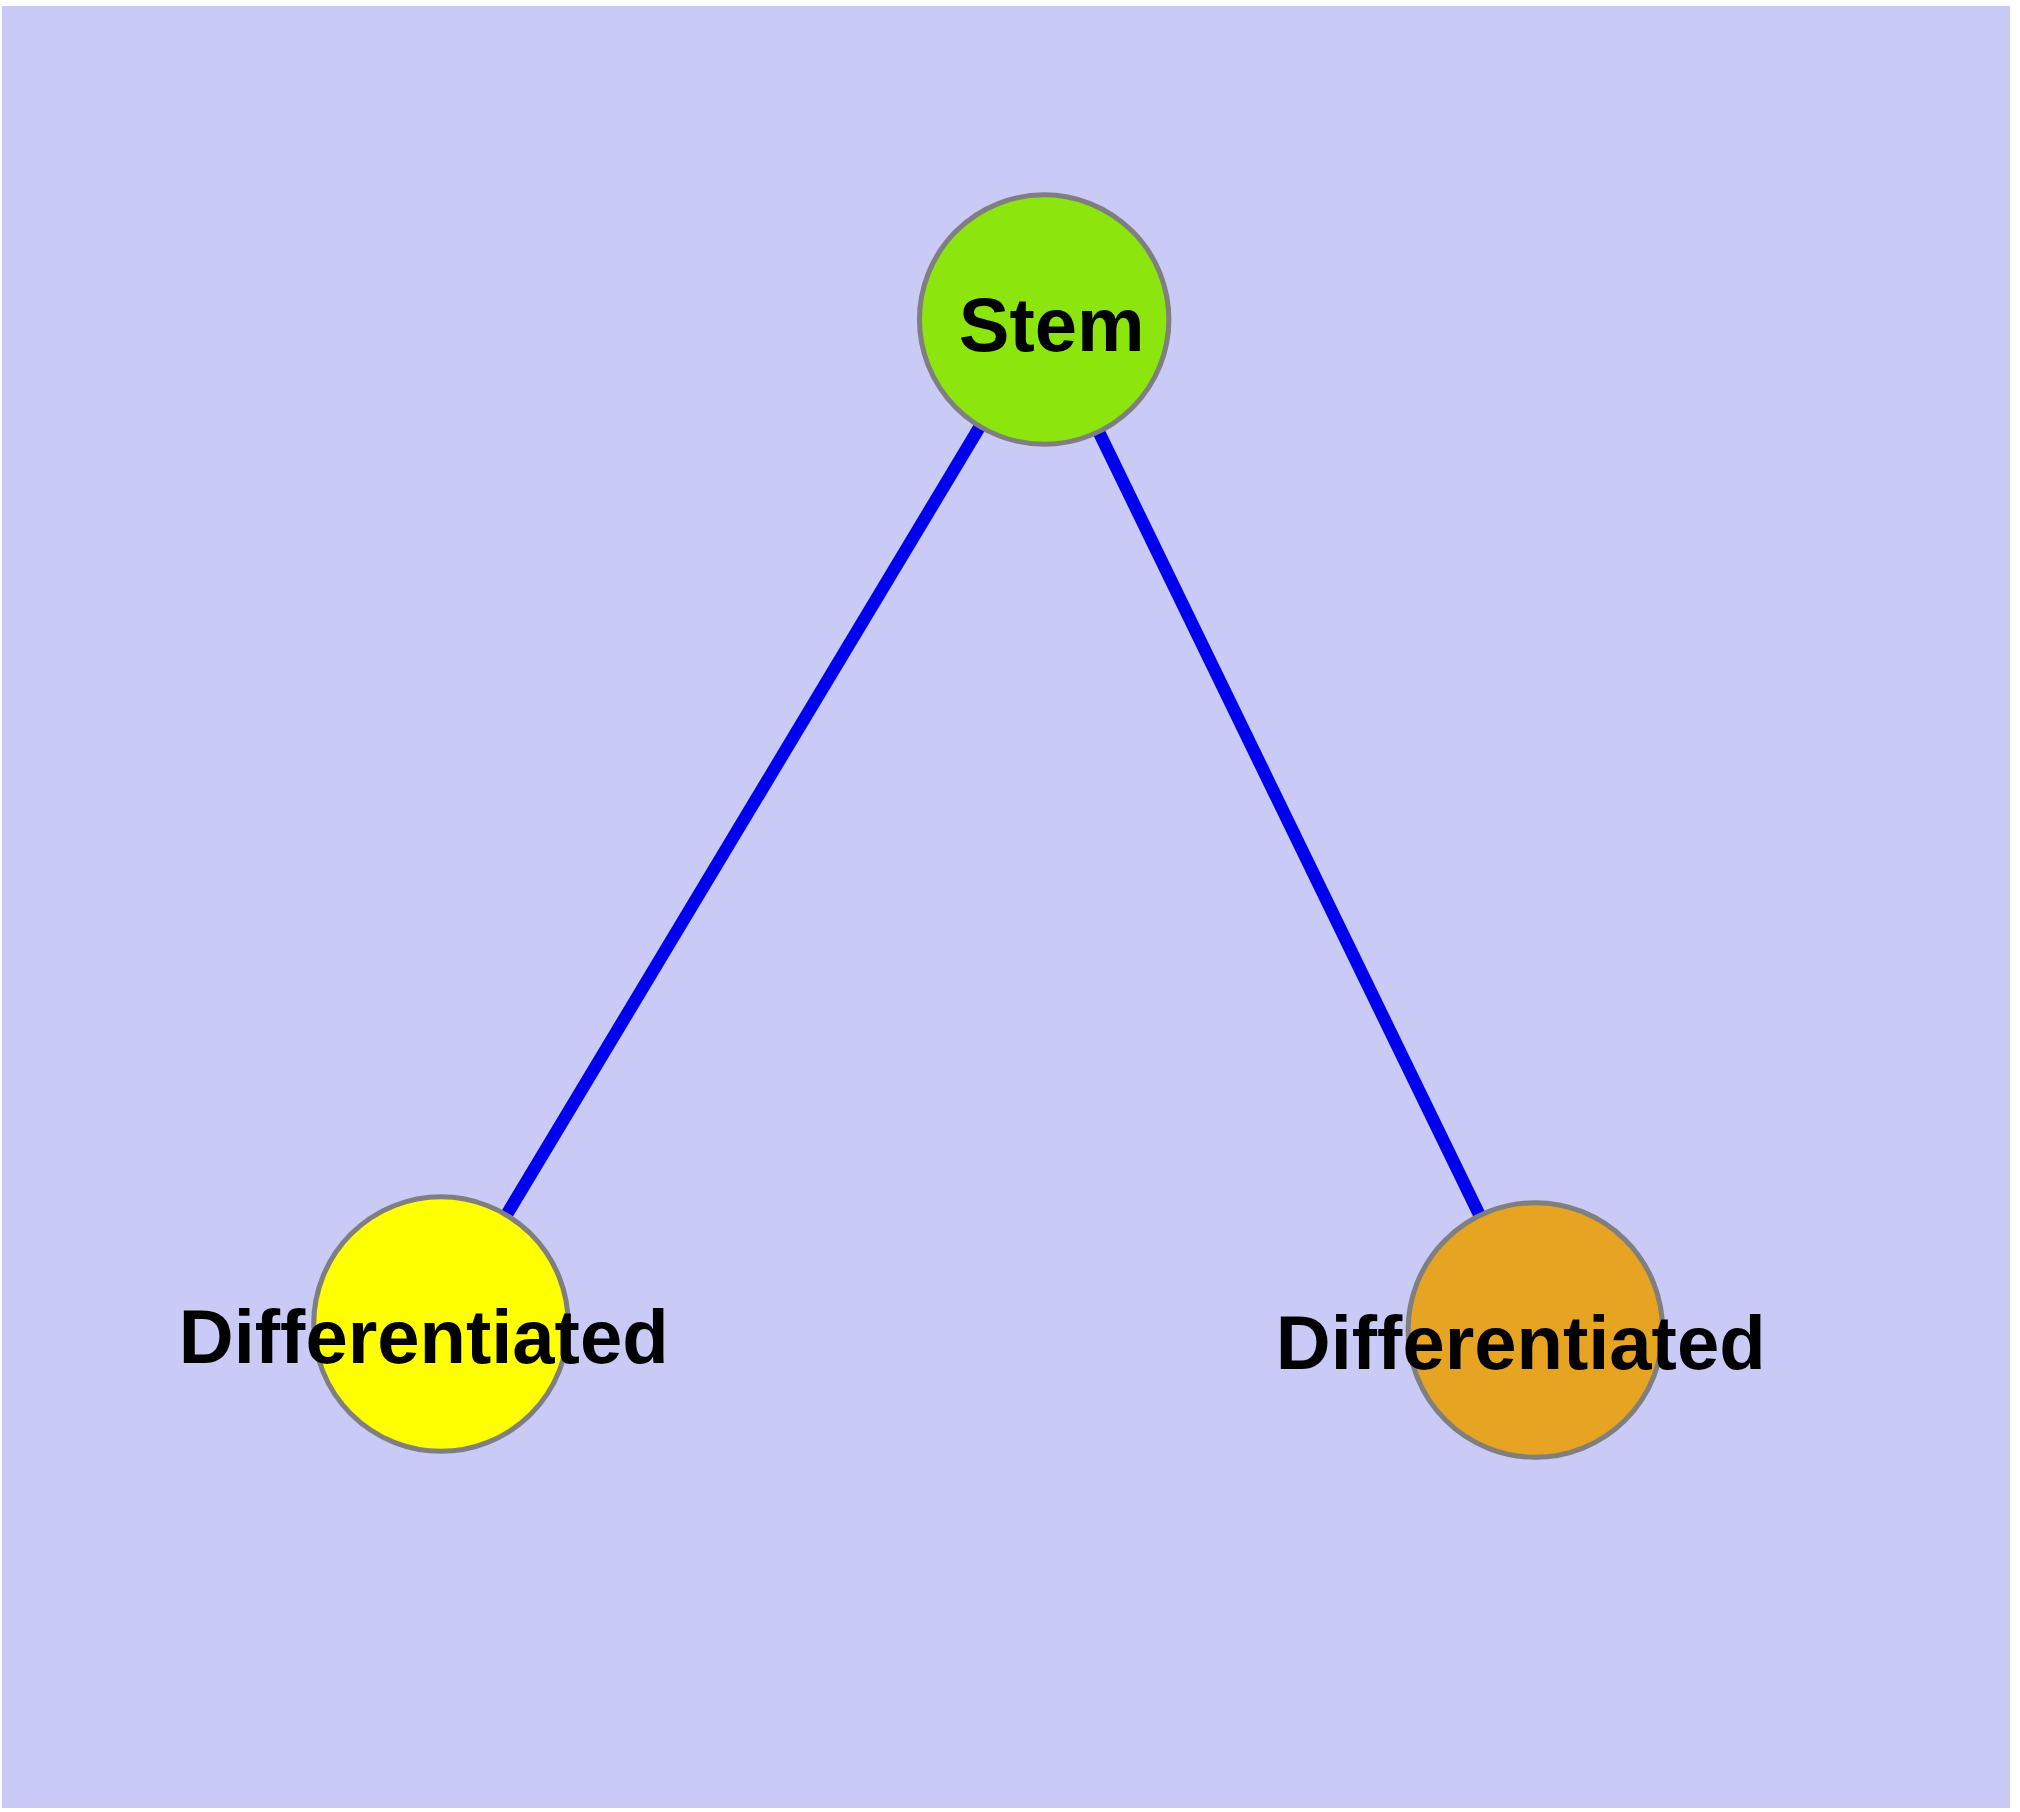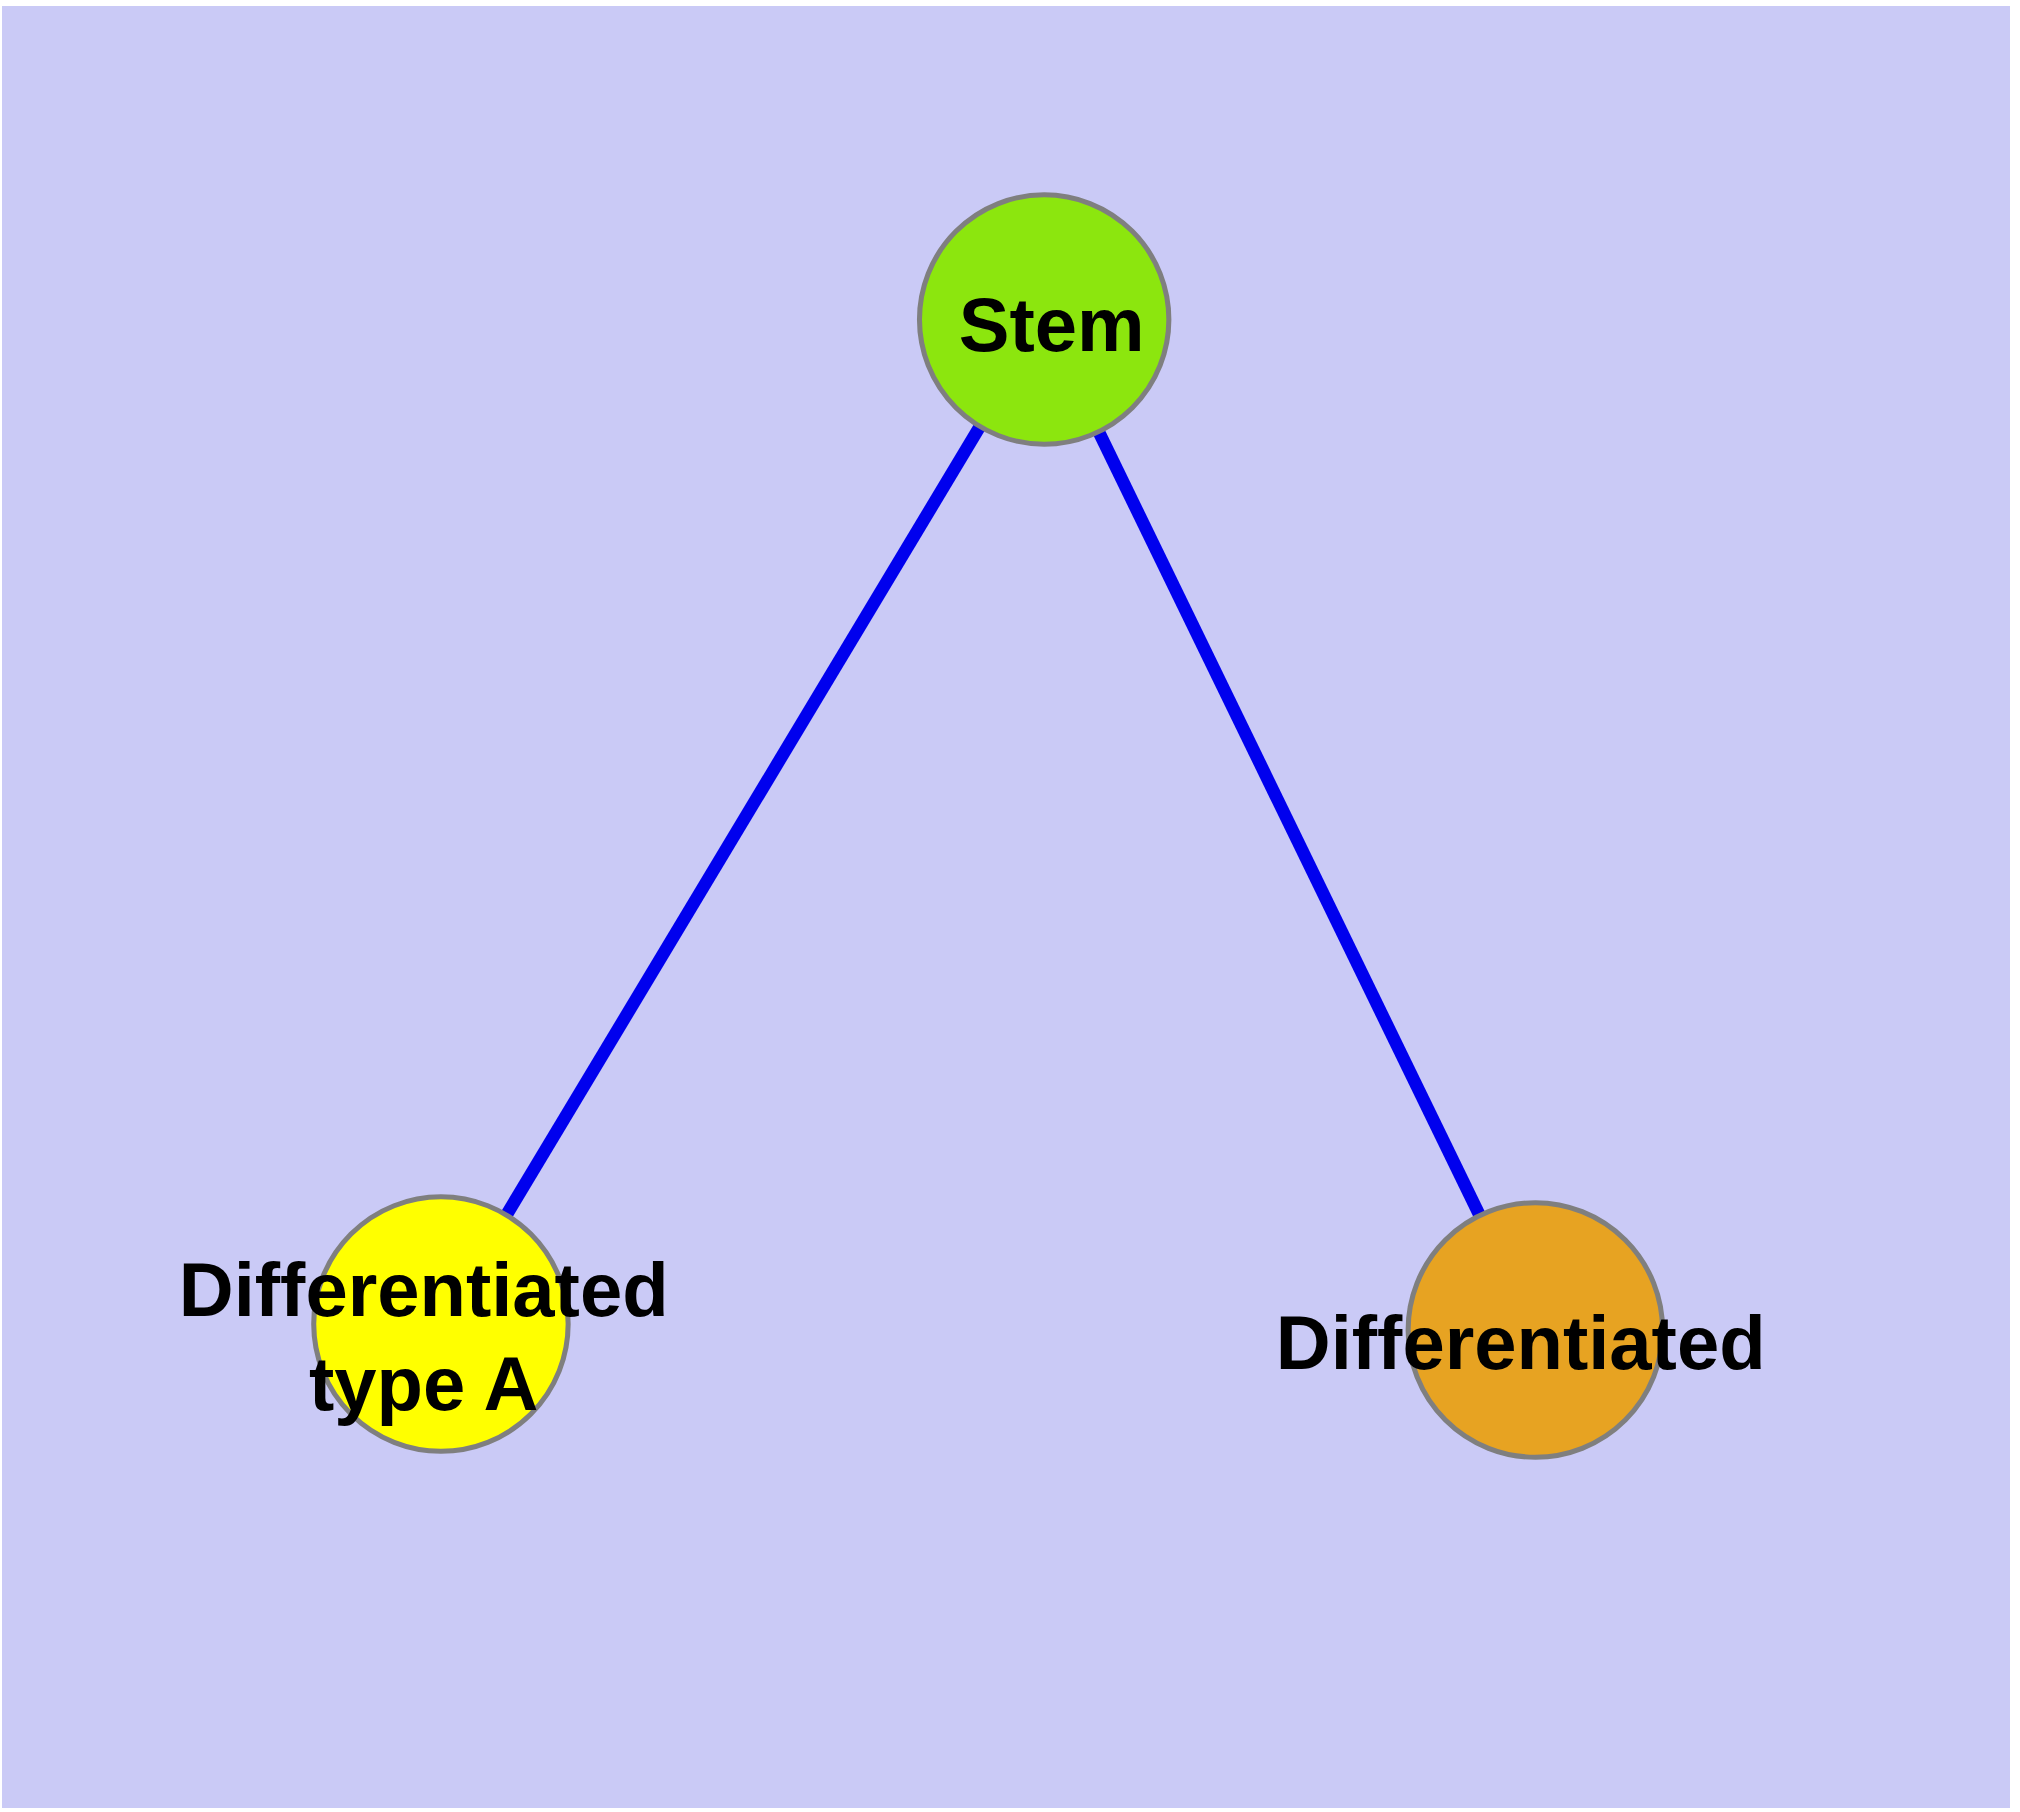--- a/index.html
+++ b/index.html
@@ -57,21 +57,20 @@
         <circle cx="521" cy="1564" r="151" fill="#ffff00" stroke="#7f7f7f" stroke-width="6"></circle>
         <circle cx="1820" cy="1571" r="151" fill="#e7a322" stroke="#7f7f7f" stroke-width="6"></circle>
       </svg>
 
     <div class="node-label" id="label-0" style="left: 1050px; top: 319px; color: rgb(0, 0, 0); font-size: 76px;">
       <span class="line">Stem</span>
     </div>
 
     <div class="node-label" id="label-1" style="left: 422px; top: 1331px; color: rgb(0, 0, 0); font-size: 76px;">
       <span class="line">Differentiated</span>
-      <span class="line">type A</span>
     </div>
 
     <div class="node-label" id="label-2" style="left: 1519px; top: 1337px; color: rgb(0, 0, 0); font-size: 76px;">
       <span class="line">Differentiated</span>
     </div>
   </div>
 </div>
 
 
 </body></html>

